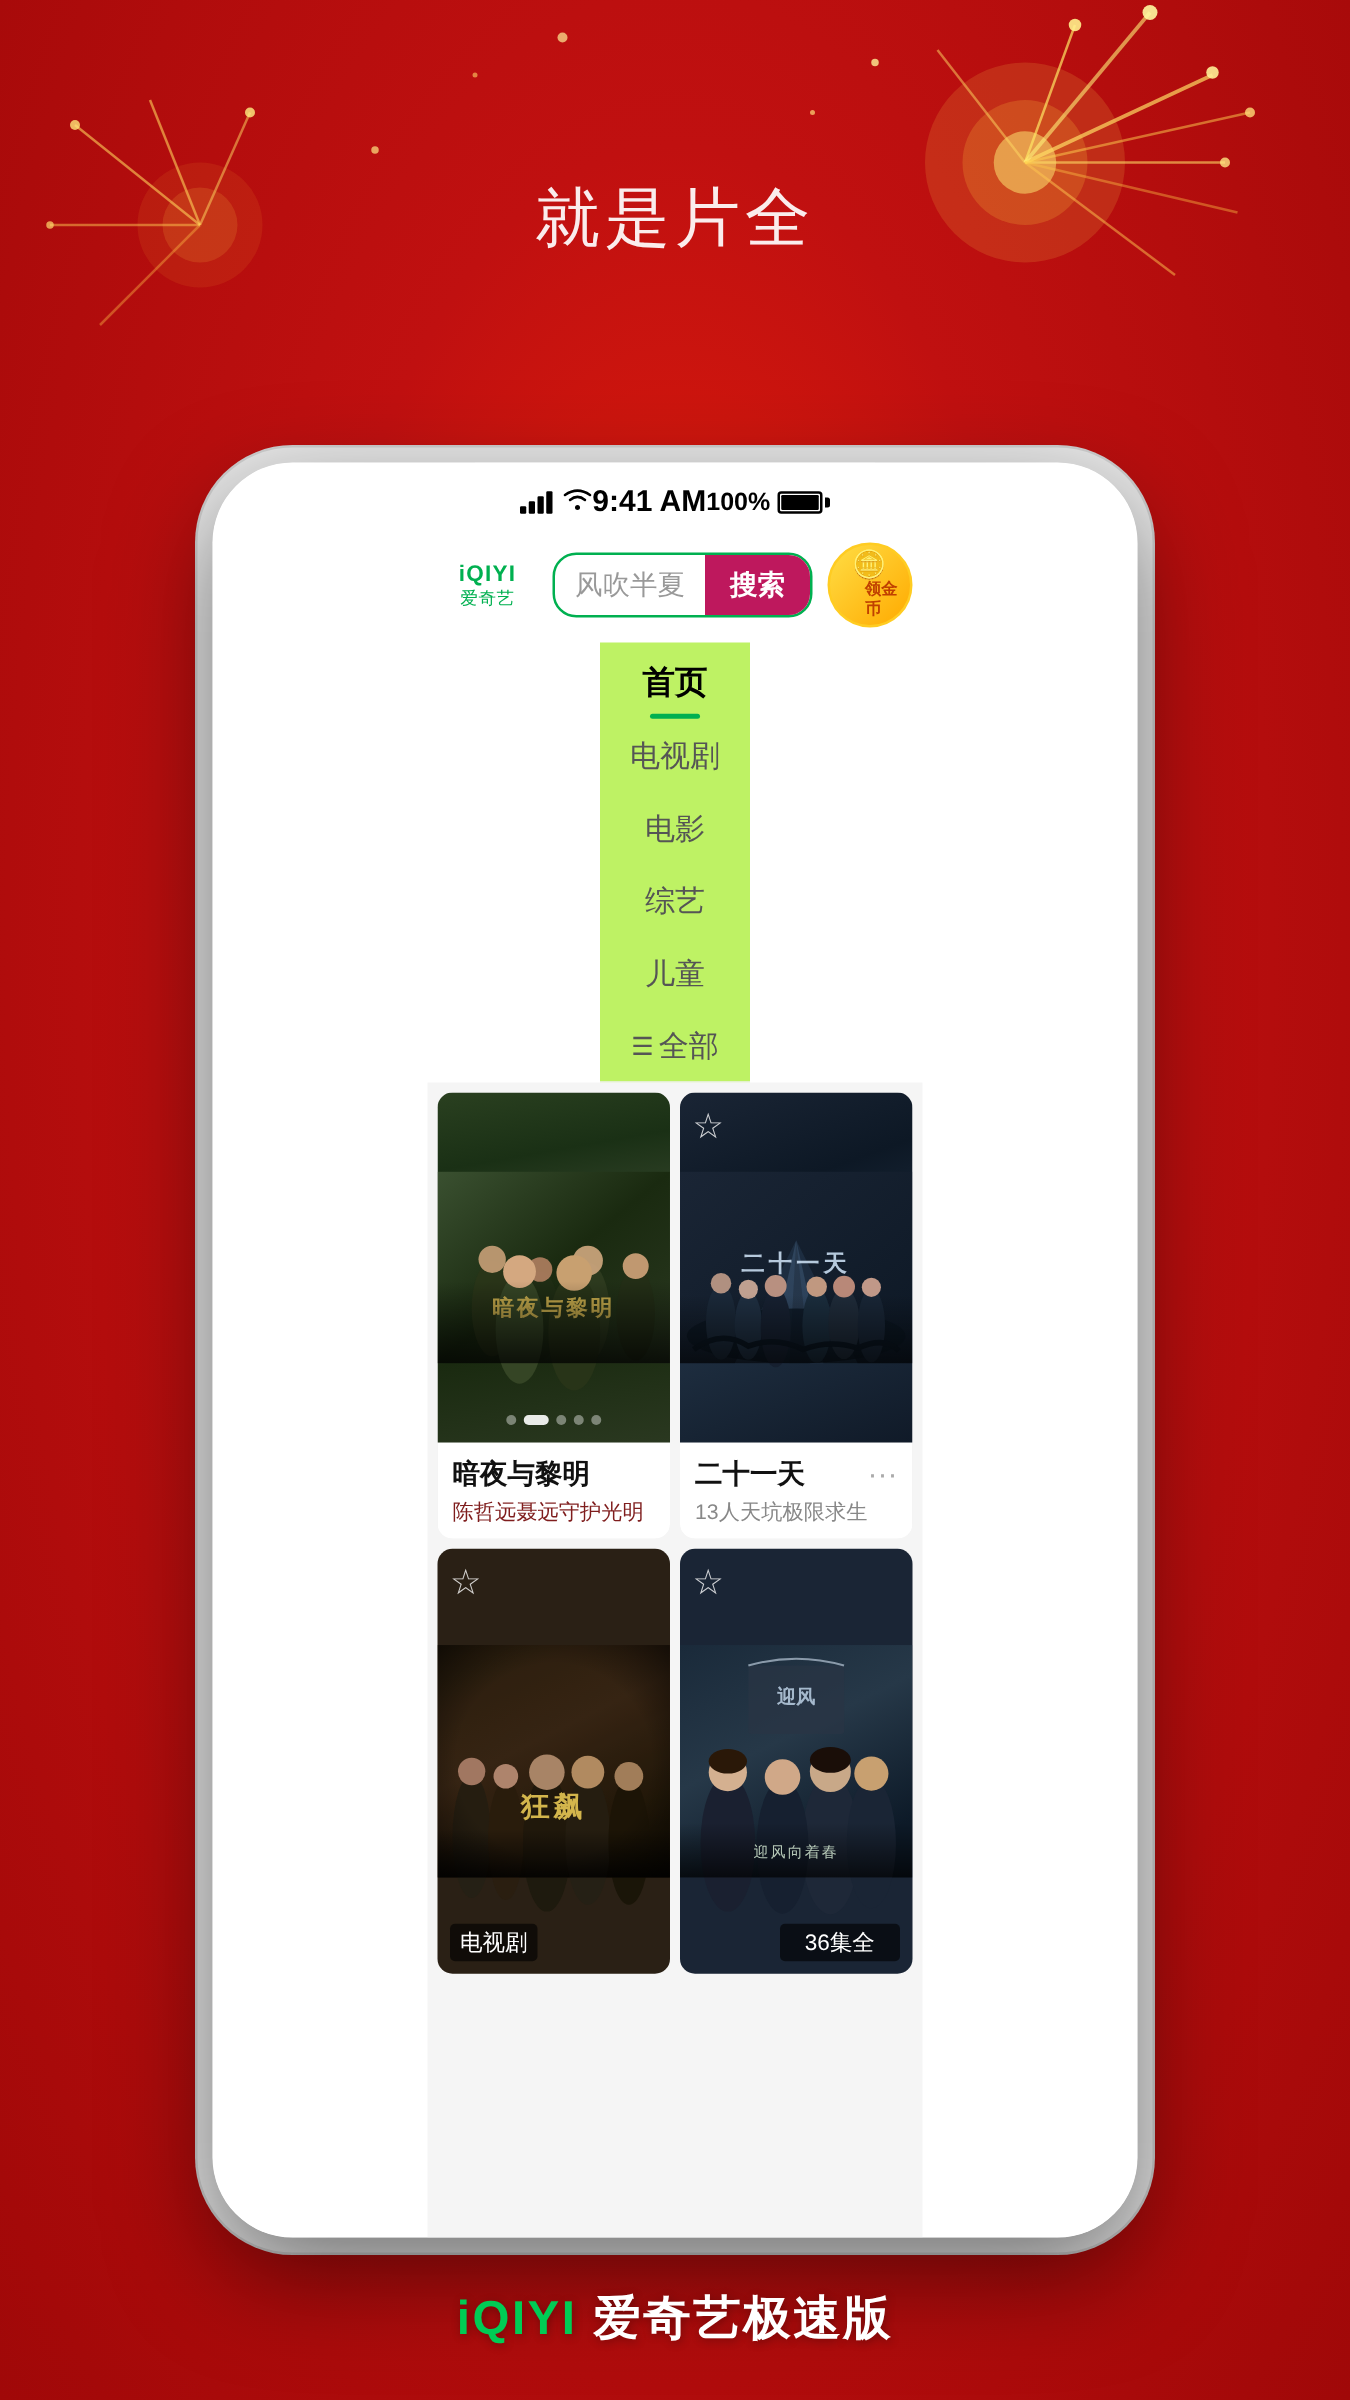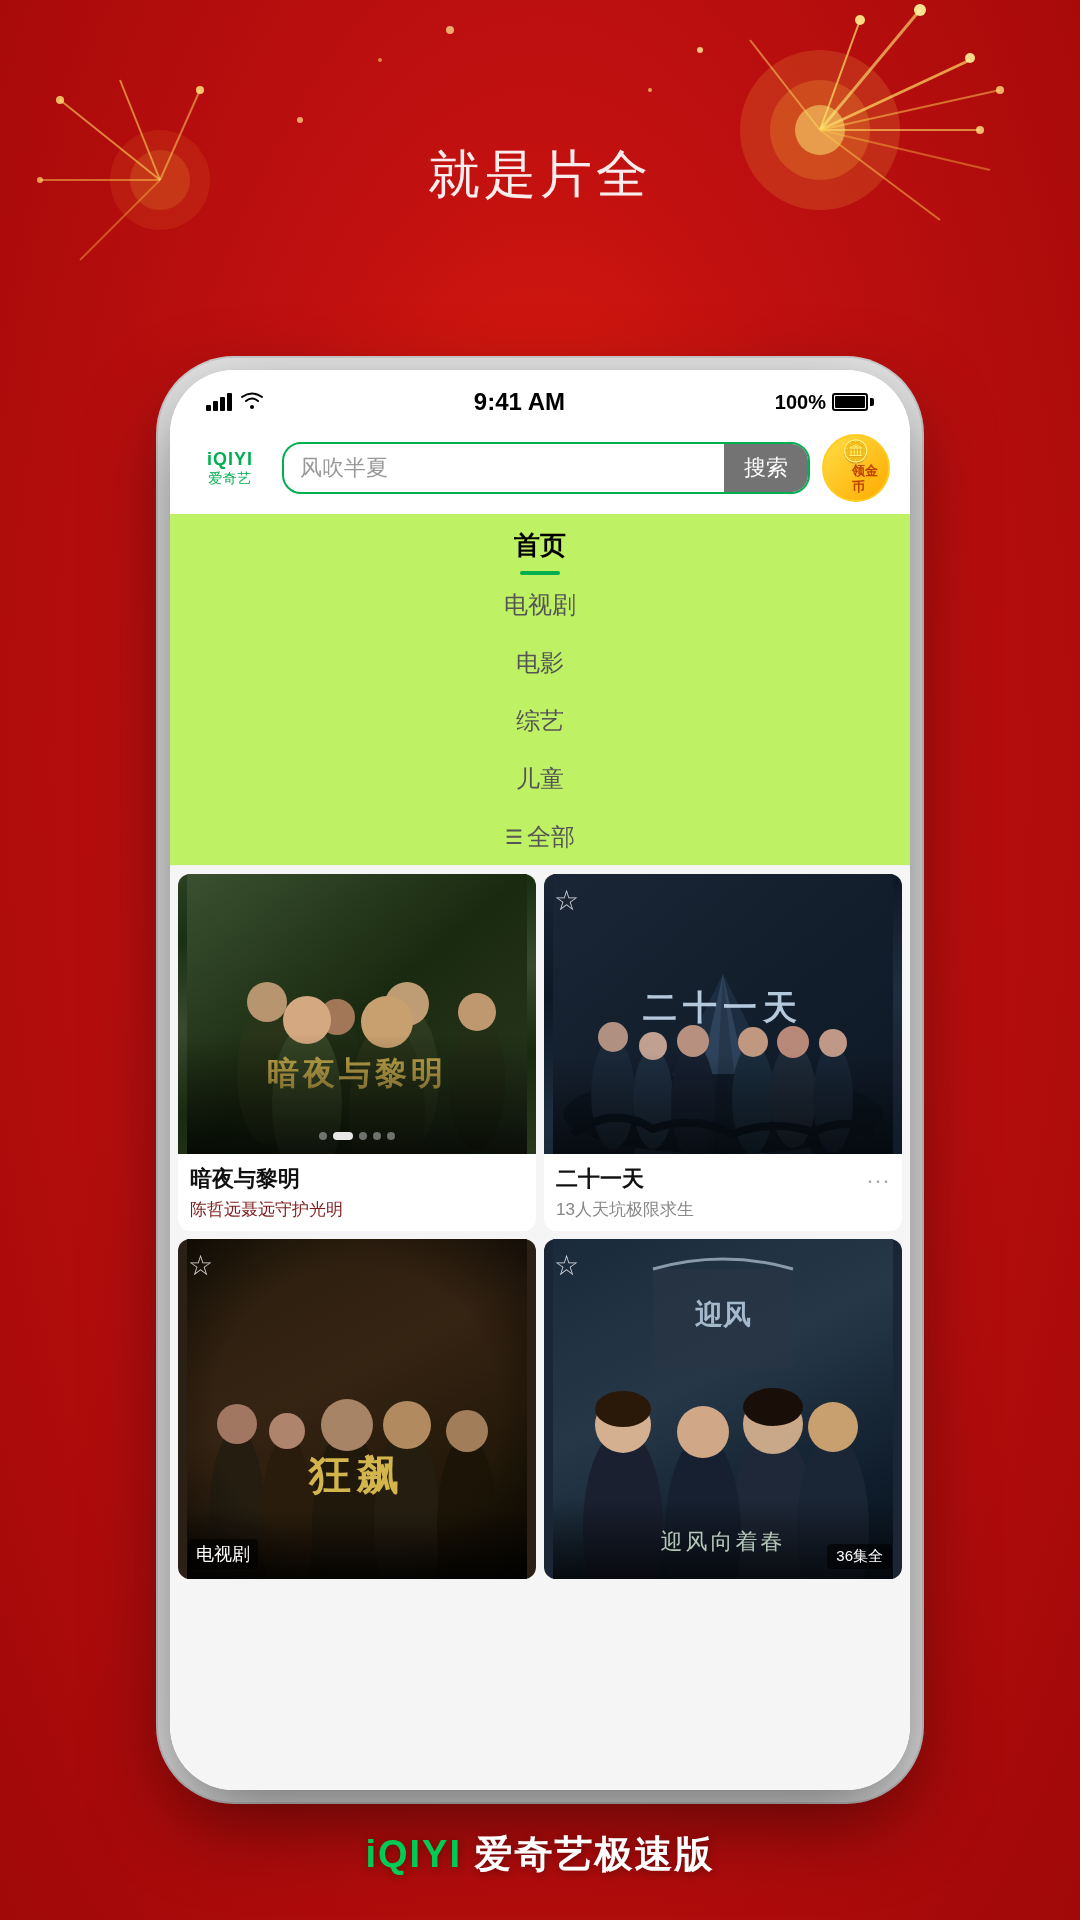--- a/index.html
+++ b/index.html
@@ -69,20 +69,21 @@
 
     
     .phone-inner {
       width: 100%;
       height: 100%;
       background: #ffffff;
       border-radius: 64px;
       overflow: hidden;
       display: flex;
       flex-direction: column;
+      align-items: center;
     }
 
     
     .status-bar {
       display: flex;
       justify-content: space-between;
       align-items: center;
       padding: 18px 36px 8px;
       background: #fff;
     }
@@ -140,24 +141,24 @@
       overflow: hidden;
     }
     .search-input-area {
       flex: 1;
       padding: 0 16px;
       font-size: 22px;
       color: #999;
       background: transparent;
     }
     .search-btn {
-      background: #737373;
+      background: #be185d;
       color: #fff;
       font-size: 22px;
-      font-weight: 400;
+      font-weight: 700;
       padding: 0 20px;
       height: 100%;
       display: flex;
       align-items: center;
       white-space: nowrap;
     }
     .gold-coin-btn {
       width: 68px;
       height: 68px;
       border-radius: 50%;
@@ -673,21 +674,21 @@
                   <stop offset="0%" stop-color="rgba(0,0,0,0)"></stop>
                   <stop offset="100%" stop-color="rgba(0,0,0,0.7)"></stop>
                 </linearGradient>
               </defs>
 
               <text x="50%" y="310" text-anchor="middle" font-size="22" fill="rgba(200,220,200,0.9)" font-family="serif" letter-spacing="3">迎风向着春</text>
             </svg>
 
             <div style="position:absolute;top:10px;left:10px;color:rgba(255,255,255,0.8);font-size:28px;">☆</div>
 
-            <div style="position:absolute;bottom:10px;right:10px;background:rgba(0,0,0,0.6);color:#fff;font-size:15px;padding:3px 9px;border-radius:4px;">36集全</div>
+            <div style="position:absolute;bottom:10px;right:10px;background:rgba(0,0,0,0.6);color:#fff;font-size:18px;padding:3px 20px;border-radius:4px;">36集全</div>
           </div>
         </div>
 
       </div>
     </div>
 
   </div>
 </div>
 
 <div class="footer-brand">

